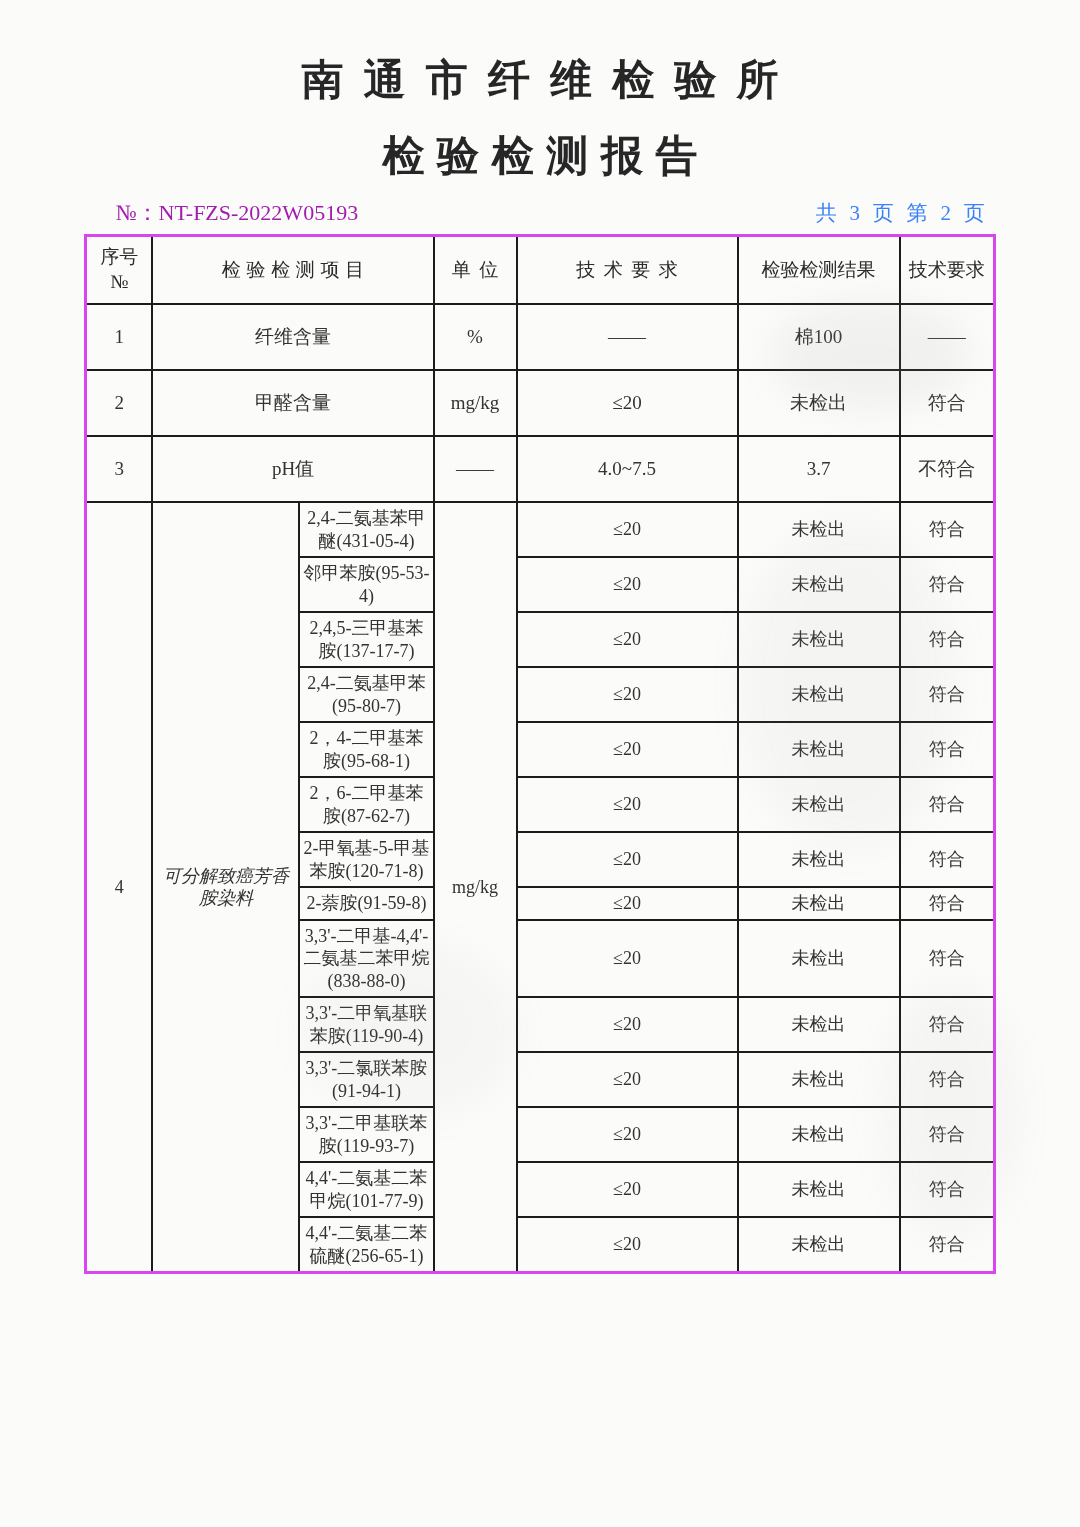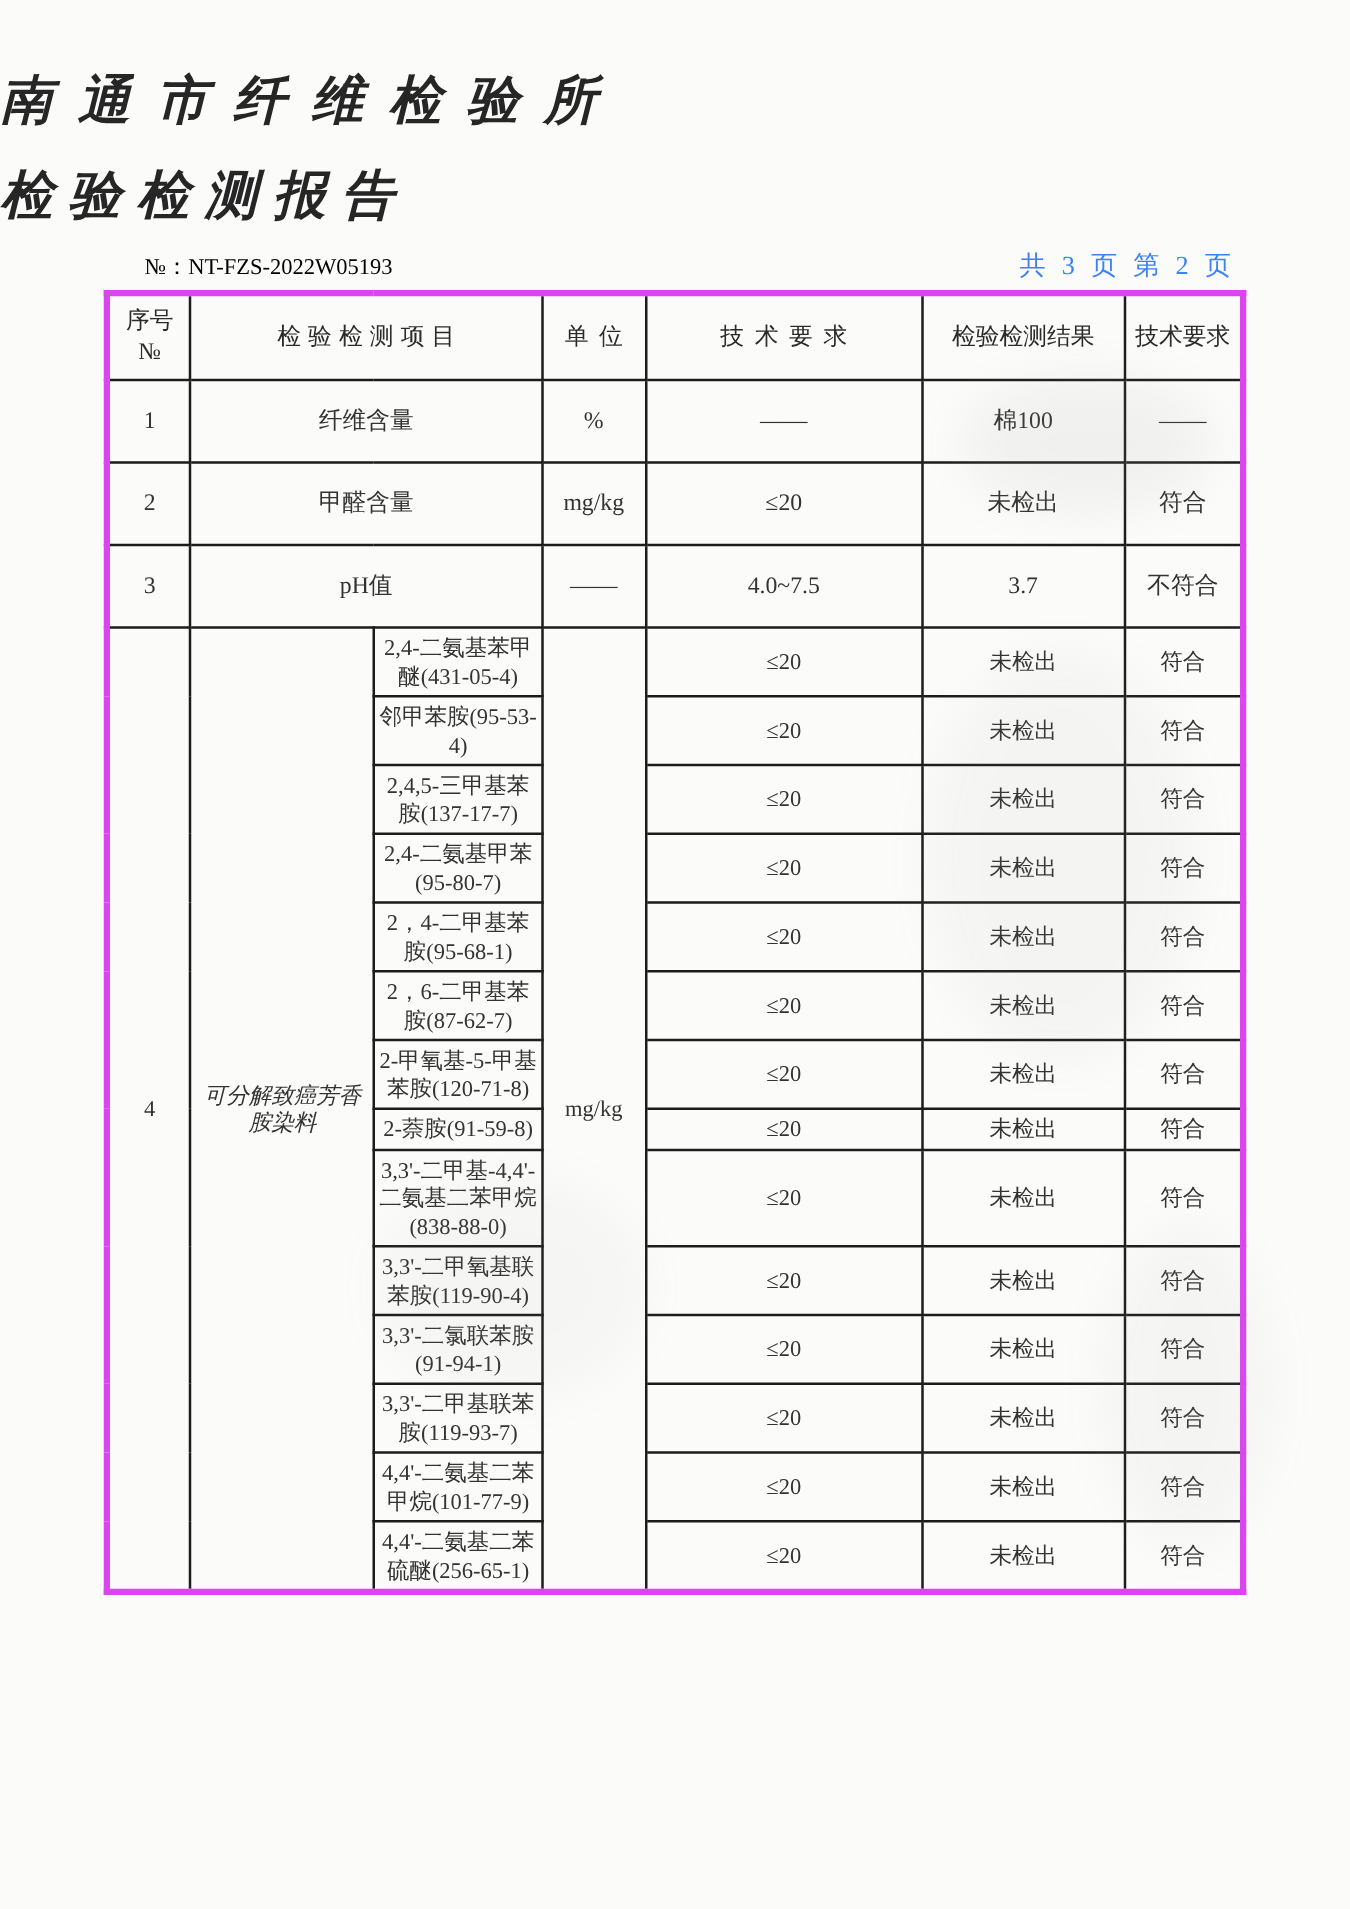--- a/index.html
+++ b/index.html
@@ -10,40 +10,40 @@
     color:#2c2c2c;
   }
   
   .scan-layer{position:absolute;inset:0;pointer-events:none;z-index:5;}
   .smudge{position:absolute;border-radius:50%;filter:blur(18px);background:#9a9a96;}
   .s1{left:770px;top:300px;width:200px;height:110px;opacity:.10;}
   .s2{left:740px;top:520px;width:220px;height:330px;opacity:.06;}
   .s3{left:880px;top:980px;width:140px;height:260px;opacity:.06;}
   .s4{left:300px;top:940px;width:220px;height:180px;opacity:.05;}
 
-  .titles{text-align:left;font-style:italic;}
+  .titles{text-align:center;}
   .org-title{
     margin-top:52px;font-size:42px;font-weight:bold;color:#262626;
     letter-spacing:.48em;margin-right:-.48em;
   }
   .doc-title{
     margin-top:20px;font-size:42px;font-weight:bold;color:#262626;
     letter-spacing:.30em;margin-right:-.30em;
   }
   .meta-row{
     width:909px;margin:14px auto 6px auto;padding:0 0 0 0;
     display:flex;justify-content:space-between;align-items:baseline;
   }
-  .report-no{font-size:18px;padding-left:30px;color:#000000;}
+  .report-no{font-size:22px;padding-left:30px;color:#a21caf;}
   .page-info{font-size:21px;letter-spacing:.18em;color:#3b82f6;padding-right:6px;}
 
   table.report{
     width:909px;margin:4px auto 0 auto;
     border-collapse:collapse;table-layout:fixed;
-    border:5px solid #d946ef;
+    border:3px solid #d946ef;
   }
   table.report th, table.report td{
     border:2px solid #1c1c1c;
     text-align:center;vertical-align:middle;
     padding:4px 3px;
     font-size:18px;color:#333;
     line-height:1.25;
   }
   tr.hdr th{height:58px;font-weight:normal;font-size:19px;color:#2b2b2b;}
   .sp-wide{letter-spacing:.45em;margin-right:-.45em;}

